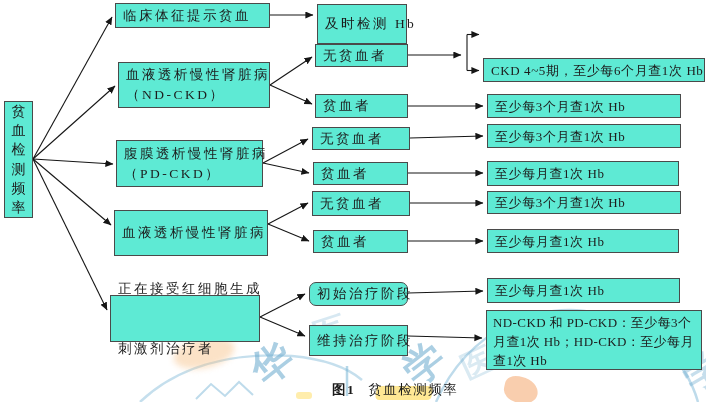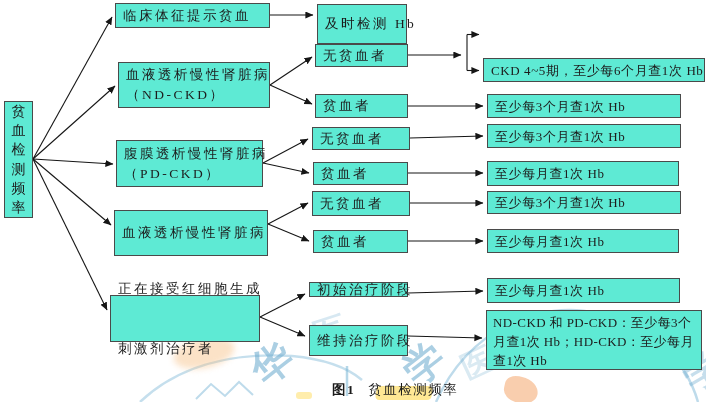--- a/index.html
+++ b/index.html
@@ -138,21 +138,21 @@
   </div>
   <div class="node" style="left:313px; top:162px; width:95px; height:23px;">
     <span class="ln">贫血者</span>
   </div>
   <div class="node" style="left:312px; top:191px; width:98px; height:25px;">
     <span class="ln">无贫血者</span>
   </div>
   <div class="node" style="left:313px; top:230px; width:95px; height:23px;">
     <span class="ln">贫血者</span>
   </div>
-  <div class="node" style="left:309px; top:282px; width:99px; height:15px;">
+  <div class="node" style="left:309px; top:282px; width:99px; height:24px;border-radius:7px;">
     <span class="ln">初始治疗阶段</span>
   </div>
   <div class="node" style="left:309px; top:325px; width:99px; height:31px;">
     <span class="ln">维持治疗阶段</span>
   </div>
 
   <div class="node result" style="left:483px; top:58px; width:222px; height:24px;text-align:center;">
     <span class="ln">CKD 4~5期，至少每6个月查1次 Hb</span>
   </div>
   <div class="node result" style="left:487px; top:94px; width:194px; height:24px;">

